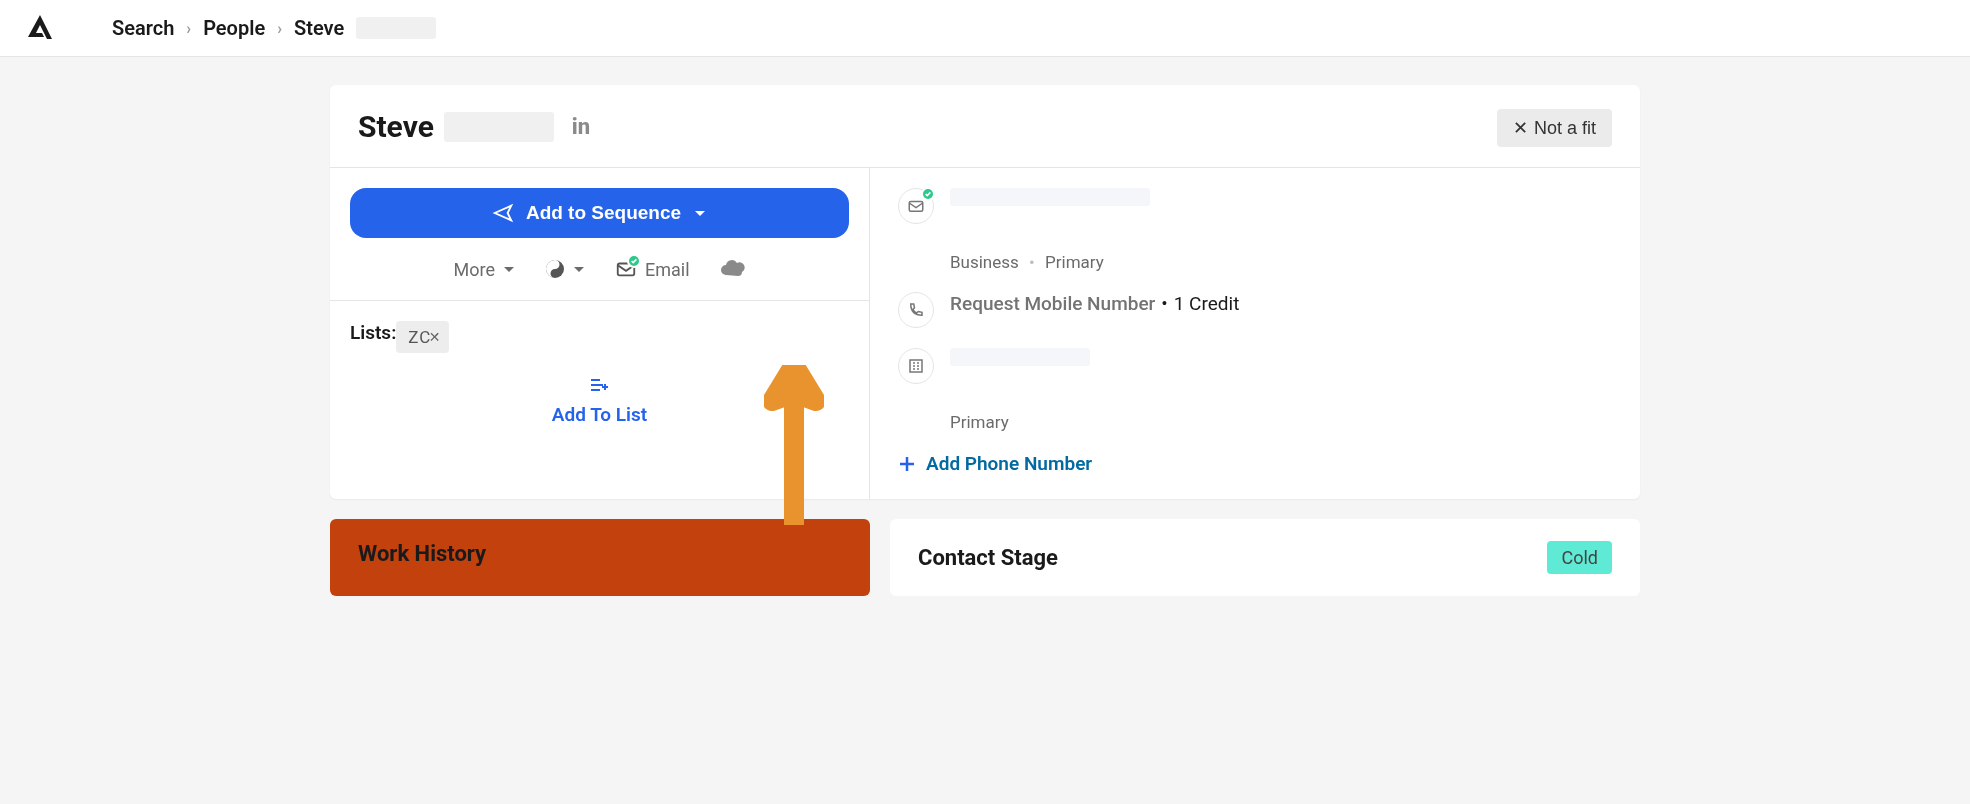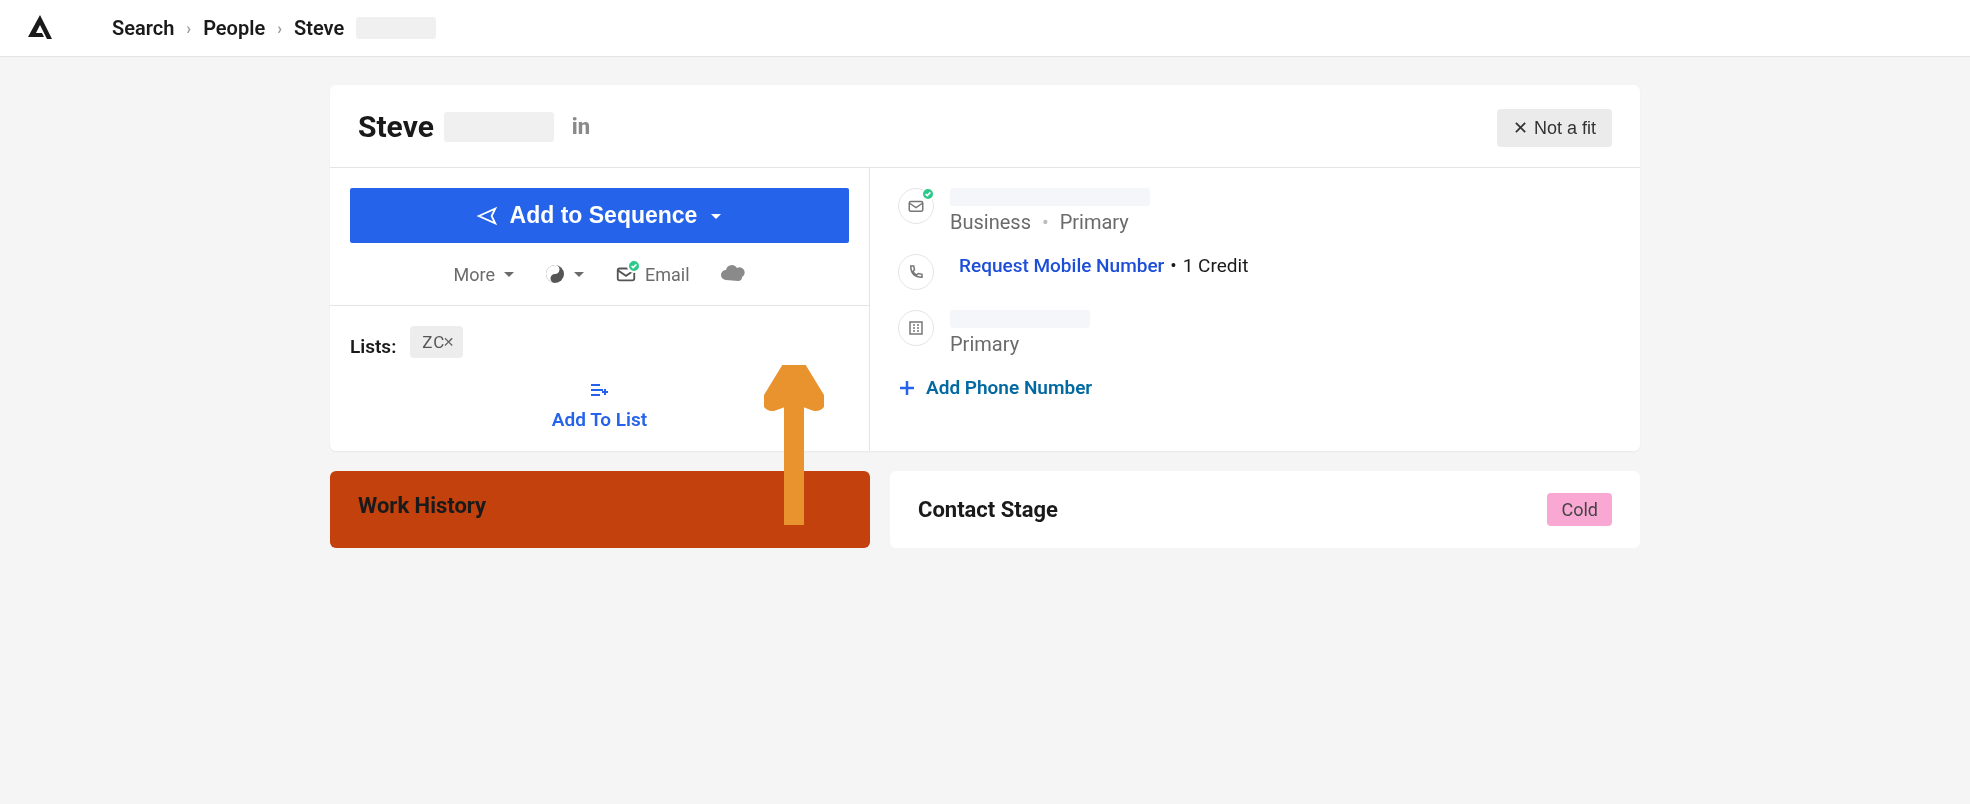--- a/index.html
+++ b/index.html
@@ -122,23 +122,23 @@
       padding: 20px 28px 24px;
     }
     .action-section {
       padding: 20px;
     }
     .add-sequence-btn {
       width: 100%;
       background: #2563eb;
       color: #fff;
       border: none;
-      border-radius: 2px;
+      border-radius: 16px;
       padding: 14px 20px;
-      font-size: 23px;
+      font-size: 19px;
       font-weight: 600;
       display: flex;
       align-items: center;
       justify-content: center;
       gap: 12px;
       cursor: pointer;
     }
     .secondary-actions {
       display: flex;
       align-items: center;
@@ -169,22 +169,21 @@
       display: flex;
       align-items: center;
       justify-content: center;
     }
     .lists-section {
       padding: 20px;
       border-top: 1px solid #e5e5e5;
     }
     .lists-row {
       display: flex;
-      align-items: flex-end;
-      gap: 14px;
+      align-items: flex-start;
       font-size: 19px;
     }
     .lists-label { font-weight: 600; }
     .list-chip {
       background: #ededed;
       border-radius: 4px;
       padding: 6px 18px 6px 12px;
       position: relative;
       font-size: 17px;
       letter-spacing: 1px;
@@ -238,30 +237,30 @@
       background: #f4f6fa;
       border-radius: 3px;
     }
     .contact-redact-sm {
       width: 140px;
       height: 18px;
       background: #f4f6fa;
       border-radius: 3px;
     }
     .contact-sub {
-      font-size: 20px;
+      font-size: 17px;
       color: #6b6b6b;
+      margin-top: 42px;
     }
     .contact-sub .dot { margin: 0 6px; color: #bbb; }
     .request-link {
-      color: #1d4ed8;
+      color: #737373;
       font-size: 19px;
       font-weight: 500;
       cursor: pointer;
-      margin-left: 9px;
     }
     .credit-text {
       color: #1a1a1a;
       font-size: 19px;
     }
     .phone-row-inline { display: flex; align-items: center; gap: 6px; }
     .add-phone-link {
       display: flex;
       align-items: center;
       gap: 10px;
@@ -288,21 +287,21 @@
       padding: 22px 28px;
       display: flex;
       align-items: center;
       justify-content: space-between;
     }
     .section-title {
       font-size: 22px;
       font-weight: 700;
     }
     .stage-badge {
-      background: #f9a8d4;
+      background: #5eead4;
       padding: 6px 14px;
       border-radius: 4px;
       font-size: 18px;
       color: #444;
     }
     .arrow-indicator {
       position: absolute;
       left: 454px;
       top: 280px;
       pointer-events: none;

